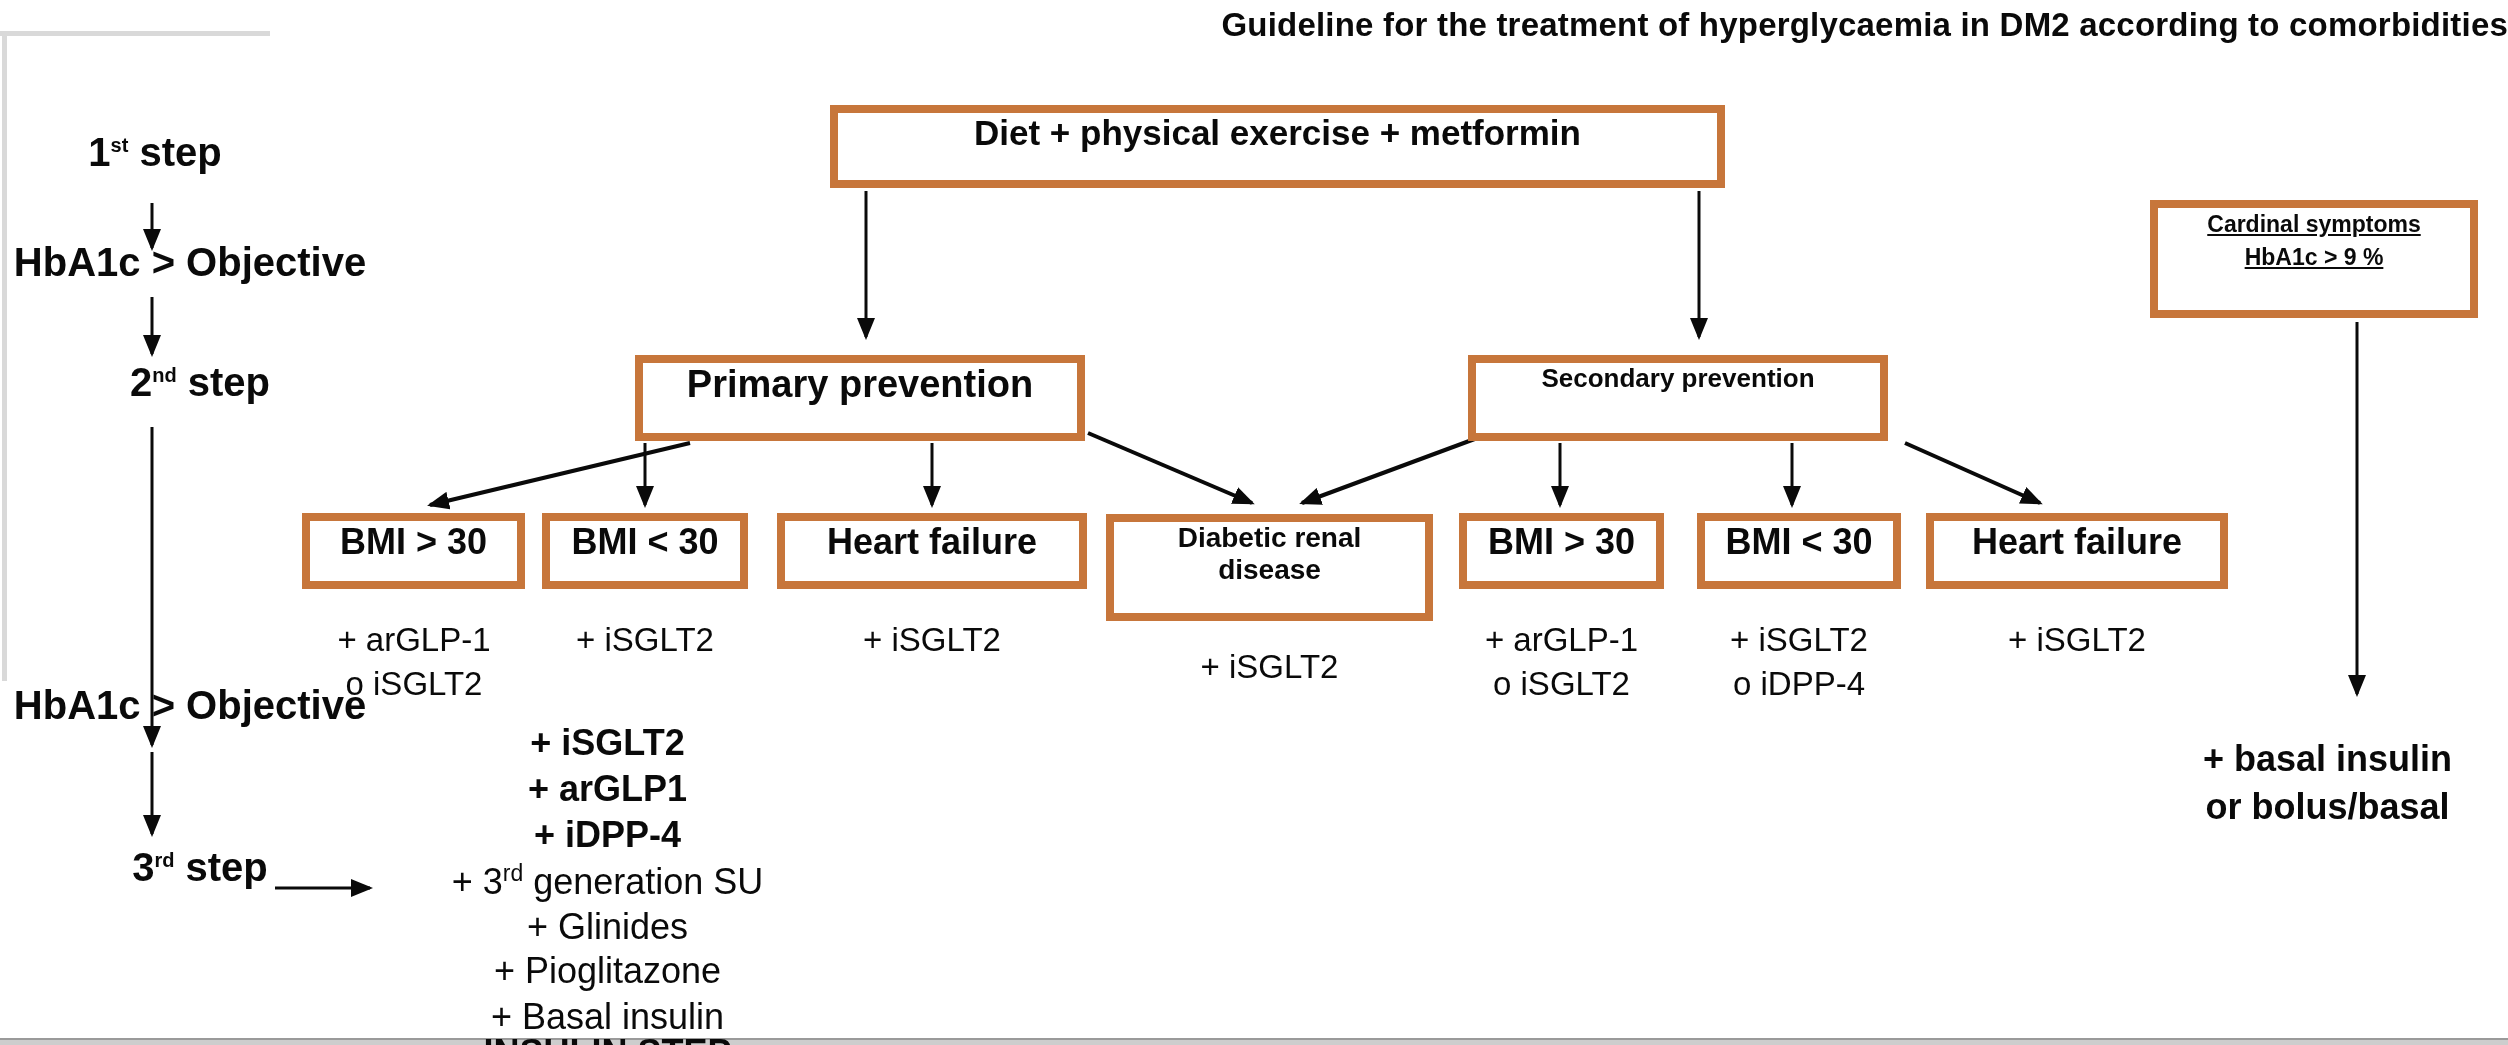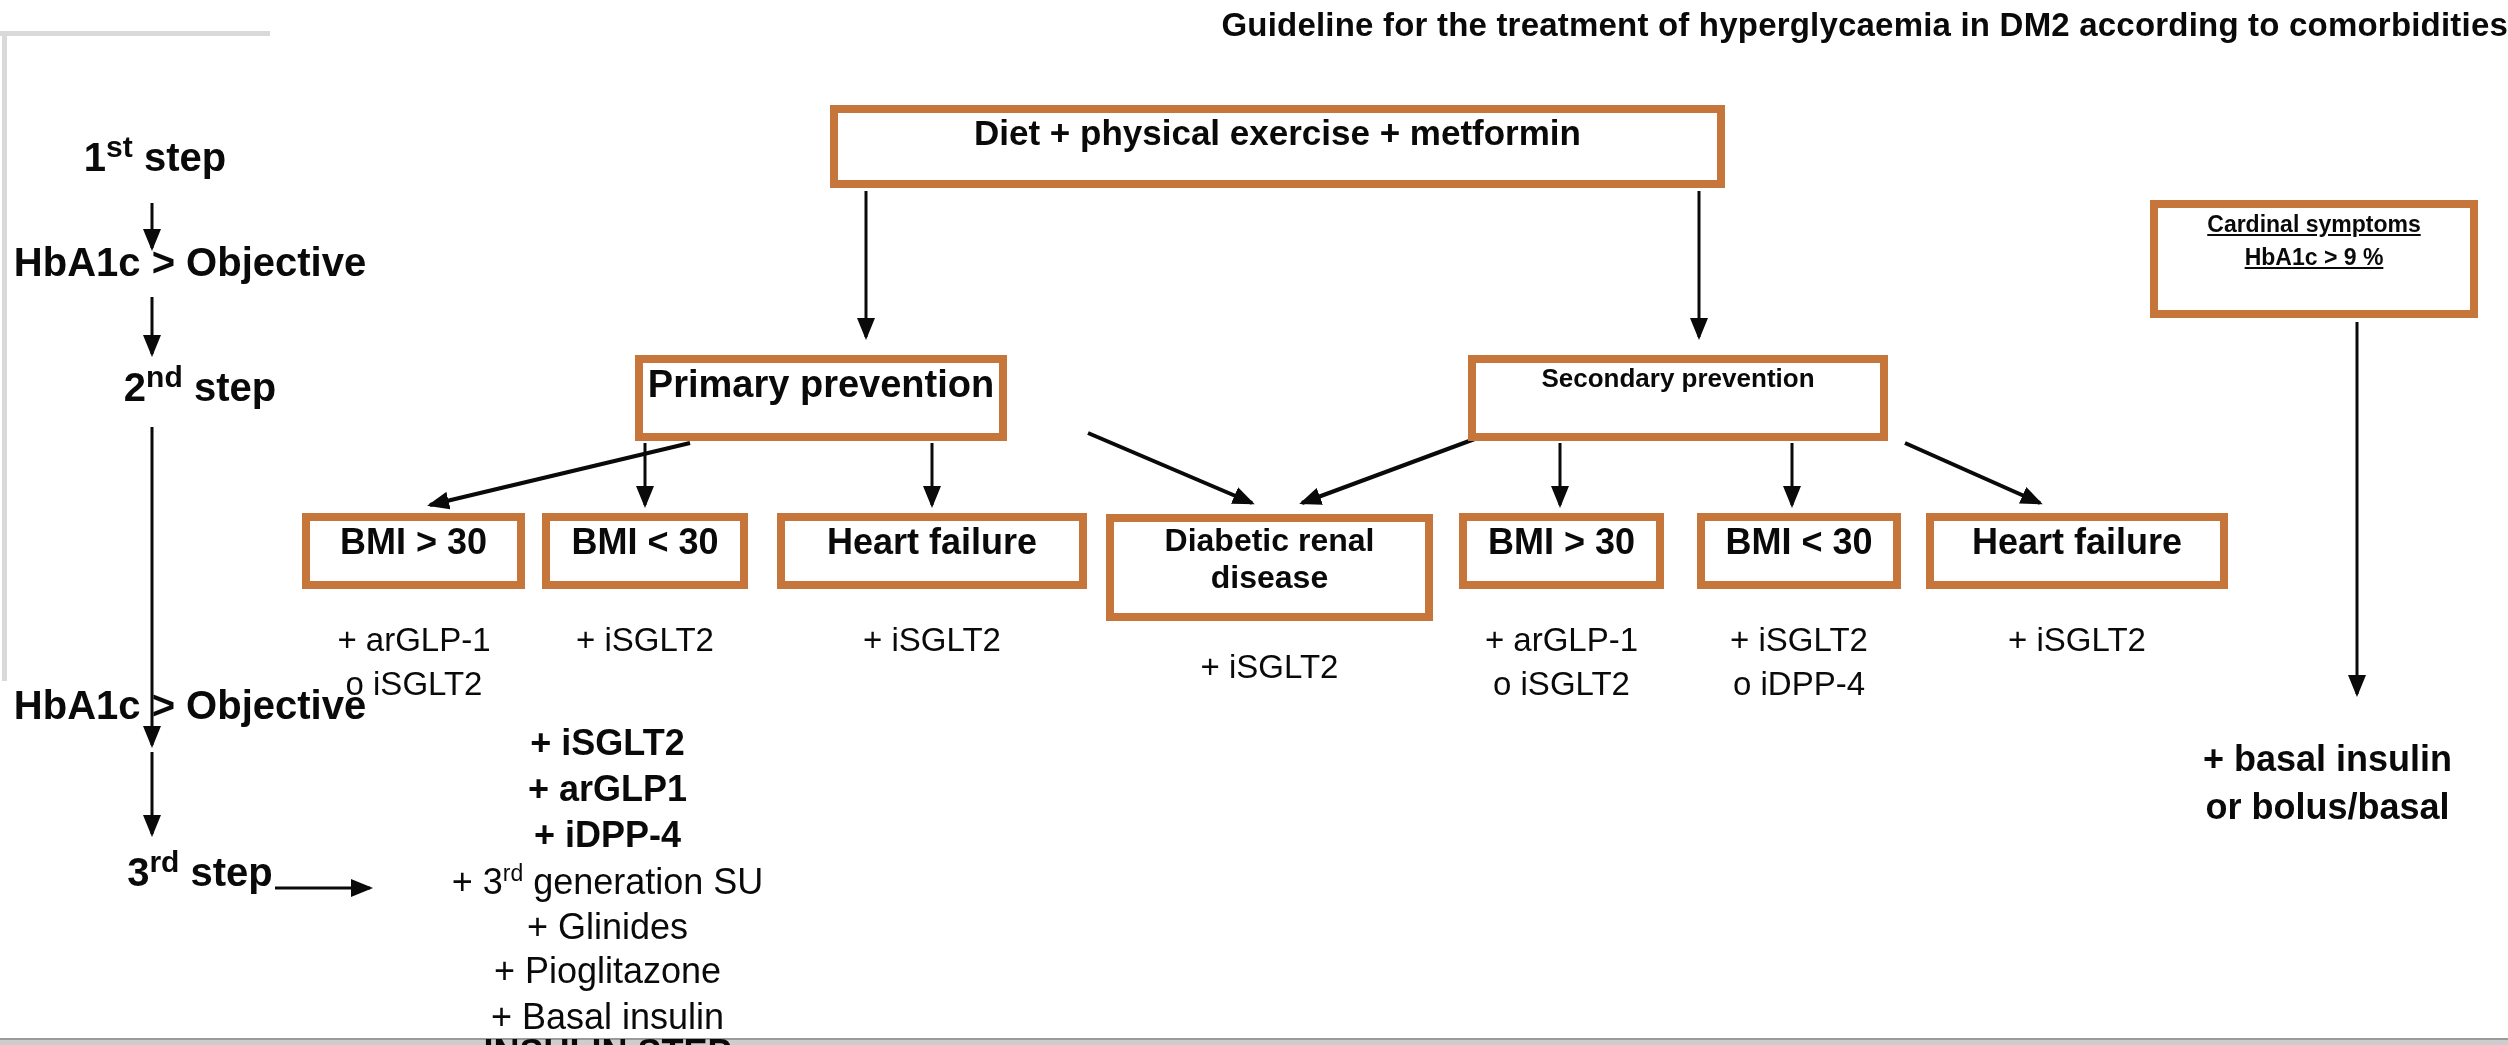--- a/index.html
+++ b/index.html
@@ -18,21 +18,21 @@
   }
   .obox{
     position:absolute;
     border:8px solid #C7763B;
     background:#ffffff;
     display:flex;justify-content:center;
     text-align:center;font-weight:bold;
     box-sizing:border-box;
   }
   .steptxt{font-size:40px;font-weight:bold;text-align:center;}
-  .steptxt sup{font-size:30px;margin-top:36px;}
+  .steptxt sup{font-size:20px;margin-top:36px;}
   .hba{font-size:40px;font-weight:bold;text-align:center;white-space:nowrap;}
   .utext{font-size:33px;line-height:44px;text-align:center;}
   .blist{font-size:36px;text-align:center;white-space:nowrap;}
   .blist.bold{font-weight:bold;}
   .blist sup{font-size:23px;}
   .cutoff{overflow:hidden;height:13px;}
   .rtext{font-size:36px;font-weight:bold;line-height:48px;text-align:center;}
   svg.overlay{position:absolute;left:0;top:0;pointer-events:none;}
   .edge{position:absolute;background:#d9d9d9;}
   .bottomstrip{position:absolute;left:0;top:1038px;width:2508px;height:7px;background:#cdcdcd;border-top:2px solid #9a9a9a;box-sizing:border-box;}
@@ -95,37 +95,37 @@
     <span>HbA1c &gt; Objective</span>
   </div>
   <div class="abs steptxt" style="left:100px;top:845px;width:200px;">
     <span>3</span><sup>rd</sup><span> step</span>
   </div>
 
   <div class="obox" style="left:830px;top:105px;width:895px;height:83px;font-size:35px;">
     <span>Diet + physical exercise + metformin</span>
   </div>
 
-  <div class="obox" style="left:635px;top:355px;width:372px;height:86px;font-size:38px;">
+  <div class="obox" style="left:635px;top:355px;width:450px;height:86px;font-size:38px;">
     <span>Primary prevention</span>
   </div>
   <div class="obox" style="left:1468px;top:355px;width:420px;height:86px;font-size:26px;">
     <span>Secondary prevention</span>
   </div>
 
   <div class="obox" style="left:302px;top:513px;width:223px;height:76px;font-size:36px;">
     <span>BMI &gt; 30</span>
   </div>
   <div class="obox" style="left:542px;top:513px;width:206px;height:76px;font-size:36px;">
     <span>BMI &lt; 30</span>
   </div>
   <div class="obox" style="left:777px;top:513px;width:310px;height:76px;font-size:36px;">
     <span>Heart failure</span>
   </div>
-  <div class="obox" style="left:1106px;top:514px;width:327px;height:107px;font-size:32px;line-height:1.15;">
+  <div class="obox" style="left:1106px;top:514px;width:327px;height:107px;font-size:28px;line-height:1.15;">
     <span style="display:block;padding:0 28px;">Diabetic renal disease</span>
   </div>
   <div class="obox" style="left:1459px;top:513px;width:205px;height:76px;font-size:36px;">
     <span>BMI &gt; 30</span>
   </div>
   <div class="obox" style="left:1697px;top:513px;width:204px;height:76px;font-size:36px;">
     <span>BMI &lt; 30</span>
   </div>
   <div class="obox" style="left:1926px;top:513px;width:302px;height:76px;font-size:36px;">
     <span>Heart failure</span>

